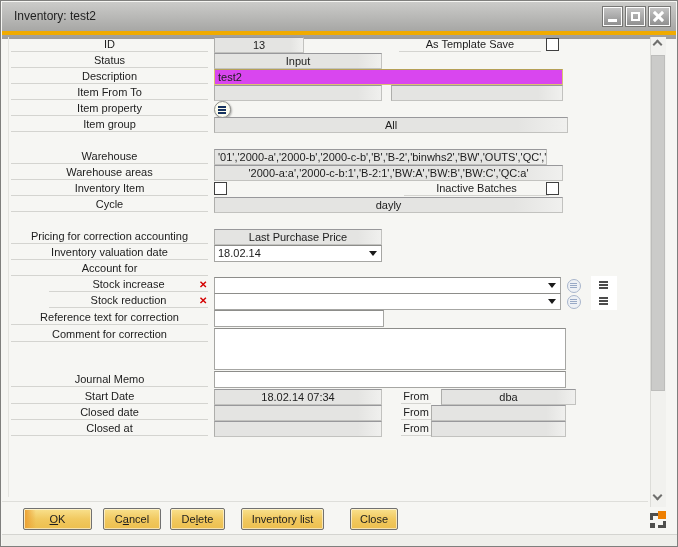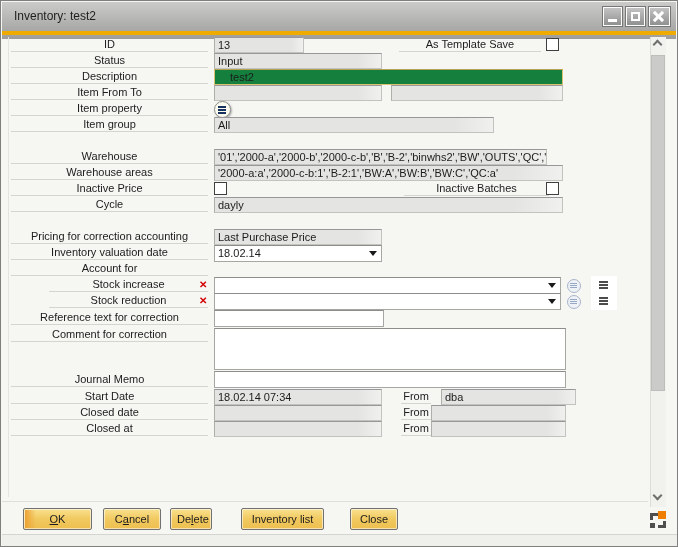--- a/index.html
+++ b/index.html
@@ -29,23 +29,23 @@
   .footer-bottomline { position:absolute; left:1px; top:533px; width:676px; height:1px; background:#d4d4d0; }
   .bottom-strip { position:absolute; left:1px; top:534px; width:676px; height:12px; background:#efefeb; }
   
   .lbl { position:absolute; left:10px; width:197px; height:15px; line-height:14px;
     border-bottom:1px solid #d4d4d0; white-space:nowrap; overflow:hidden;text-align:center; }
   .ind { left:48px; width:159px; }
   
   .gf { position:absolute; height:16px; line-height:15px; padding:0 3px;
     background:linear-gradient(to right,#e4e4e2 0%,#e4e4e2 86%,#f0f0ee 100%);
     border:1px solid #c2c2bf; border-top-color:#98989b; border-left-color:#aeaeab;
-    white-space:nowrap; overflow:hidden; }
-  .yf { position:absolute; height:16px; line-height:15px; padding:0 15px;
-    background:#15803d; border:1px solid #d9c272; border-top-color:#b5a057;
+    white-space:nowrap; overflow:hidden;text-align:center; }
+  .yf { position:absolute; height:16px; line-height:15px; padding:0 3px;
+    background:#d946ef; border:1px solid #d9c272; border-top-color:#b5a057;
     white-space:nowrap; overflow:hidden; }
   .wf { position:absolute; height:17px; padding:0 3px; font:inherit; color:#1c1c1c;
     background:#fff; border:1px solid #a6a6a3; border-top-color:#8d8d8a; }
   .ta { position:absolute; padding:1px 3px; font:inherit; color:#1c1c1c; resize:none;
     background:#fff; border:1px solid #a6a6a3; border-top-color:#8d8d8a; }
   .combo { position:absolute; height:17px; background:#fff;
     border:1px solid #a6a6a3; border-top-color:#8d8d8a; cursor:default; }
   .combo .val { position:absolute; left:3px; top:0; right:14px; line-height:15px;
     white-space:nowrap; overflow:hidden; }
   .darr { position:absolute; right:4px; top:5px; width:0; height:0;
@@ -129,29 +129,29 @@
   <div class="lbl" style="top:84px">Item From To</div>
   <div class="gf" style="top:84px;left:213px;width:168px"></div>
   <div class="gf" style="top:84px;left:390px;width:172px"></div>
 
   <div class="lbl" style="top:100px">Item property</div>
   <span class="circle-ip" style="top:100px;left:213px">
       <i></i>
     </span>
 
   <div class="lbl" style="top:116px">Item group</div>
-  <div class="gf" style="top:116px;left:213px;width:280px">All</div>
+  <div class="gf" style="top:116px;left:213px;width:354px">All</div>
 
   <div class="lbl" style="top:148px">Warehouse</div>
   <div class="gf" style="top:148px;left:213px;width:333px">'01','2000-a','2000-b','2000-c-b','B','B-2','binwhs2','BW','OUTS','QC','qcbad','</div>
 
   <div class="lbl" style="top:164px">Warehouse areas</div>
   <div class="gf" style="top:164px;left:213px;width:349px">'2000-a:a','2000-c-b:1','B-2:1','BW:A','BW:B','BW:C','QC:a'</div>
 
-  <div class="lbl" style="top:180px">Inactive Price</div>
+  <div class="lbl" style="top:180px">Inventory Item</div>
   <span class="cb" style="top:181px;left:213px"></span>
   <div class="lbl" style="top:180px;left:403px;width:145px">Inactive Batches</div>
   <span class="cb" style="top:181px;left:545px"></span>
 
   <div class="lbl" style="top:196px">Cycle</div>
   <div class="gf" style="top:196px;left:213px;width:349px">dayly</div>
 
   <div class="lbl" style="top:228px">Pricing for correction accounting</div>
   <div class="gf" style="top:228px;left:213px;width:168px">Last Purchase Price</div>
 
@@ -216,21 +216,21 @@
       <span class="chev chev-up"></span>
     </div>
   <div class="vthumb"></div>
   <div class="varrow" style="top:491px">
       <span class="chev chev-dn"></span>
     </div>
 
   <div class="footer-topline"></div>
   <button class="btn btn-default" style="left:22px;width:69px"><u>O</u>K</button>
   <button class="btn" style="left:102px;width:58px">C<u>a</u>ncel</button>
-  <button class="btn" style="left:169px;width:42px">De<u>l</u>ete</button>
+  <button class="btn" style="left:169px;width:55px">De<u>l</u>ete</button>
   <button class="btn" style="left:240px;width:83px">Inventory list</button>
   <button class="btn" style="left:349px;width:48px">Close</button>
 
   <div class="footer-bottomline"></div>
   <div class="bottom-strip"></div>
 
   <div class="fx">
     <span class="c-or"></span>
     <span class="c-tl"></span>
     <span class="c-bl"></span>

